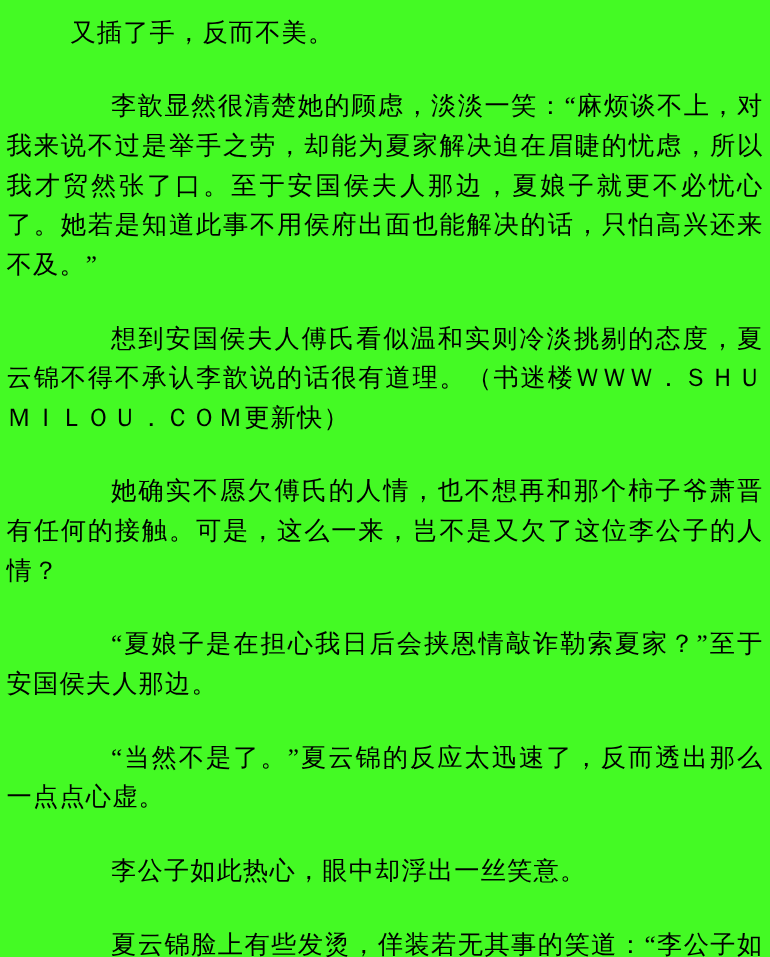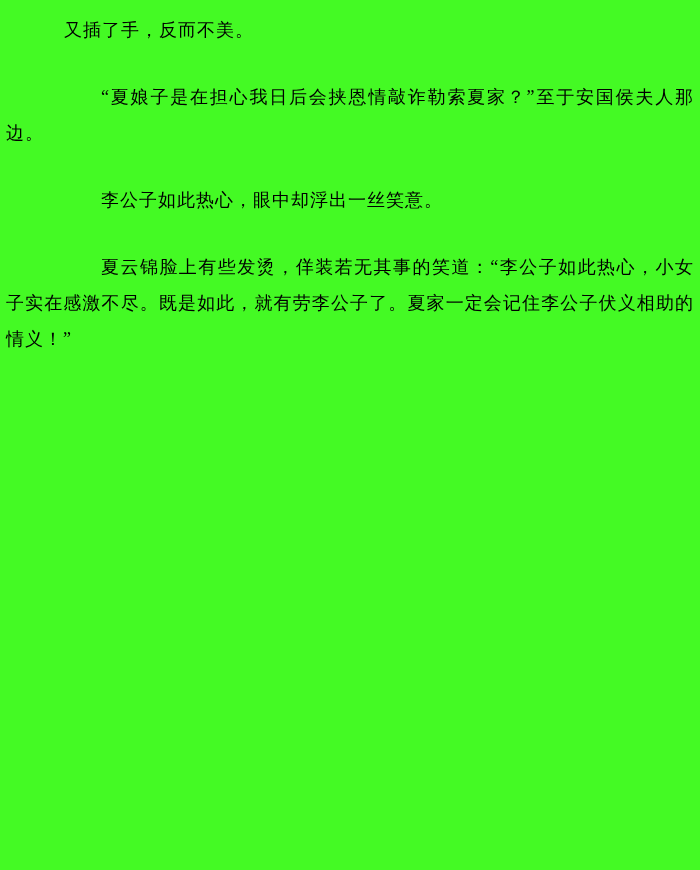--- a/index.html
+++ b/index.html
@@ -13,31 +13,35 @@
     font-family: "Liberation Serif", "DejaVu Serif", serif;
   }
   .novel-page {
     box-sizing: border-box;
     width: 700px;
     height: 870px;
     padding: 12px 6px 10px 6px;
   }
   .novel-paragraph {
     margin: 0 0 31px 0;
-    font-size: 18px;
+    font-size: 23px;
     line-height: 36px;
     letter-spacing: 1px;
     text-align: justify;
     word-break: break-all;
   }
   .indent-small { text-indent: 58px; }
   .indent-normal { text-indent: 95px; }
 </style>
 </head>
 <body style="background-color: rgb(68, 250, 36); color: rgb(0, 0, 0);">
 
 <div class="novel-page">
   <p class="novel-paragraph indent-small">又插了手，反而不美。</p>
+  <p class="novel-paragraph indent-normal">李歆显然很清楚她的顾虑，淡淡一笑：“麻烦谈不上，对我来说不过是举手之劳，却能为夏家解决迫在眉睫的忧虑，所以我才贸然张了口。至于安国侯夫人那边，夏娘子就更不必忧心了。她若是知道此事不用侯府出面也能解决的话，只怕高兴还来不及。”</p>
+  <p class="novel-paragraph indent-normal">想到安国侯夫人傅氏看似温和实则冷淡挑剔的态度，夏云锦不得不承认李歆说的话很有道理。（书迷楼ＷＷＷ．ＳＨＵＭＩＬＯＵ．ＣＯＭ更新快）</p>
+  <p class="novel-paragraph indent-normal">她确实不愿欠傅氏的人情，也不想再和那个柿子爷萧晋有任何的接触。可是，这么一来，岂不是又欠了这位李公子的人情？</p>
   <p class="novel-paragraph indent-normal">“夏娘子是在担心我日后会挟恩情敲诈勒索夏家？”至于安国侯夫人那边。</p>
+  <p class="novel-paragraph indent-normal">“当然不是了。”夏云锦的反应太迅速了，反而透出那么一点点心虚。</p>
   <p class="novel-paragraph indent-normal">李公子如此热心，眼中却浮出一丝笑意。</p>
   <p class="novel-paragraph indent-normal">夏云锦脸上有些发烫，佯装若无其事的笑道：“李公子如此热心，小女子实在感激不尽。既是如此，就有劳李公子了。夏家一定会记住李公子伏义相助的情义！”</p>
 
 </div>
 
 </body></html>

